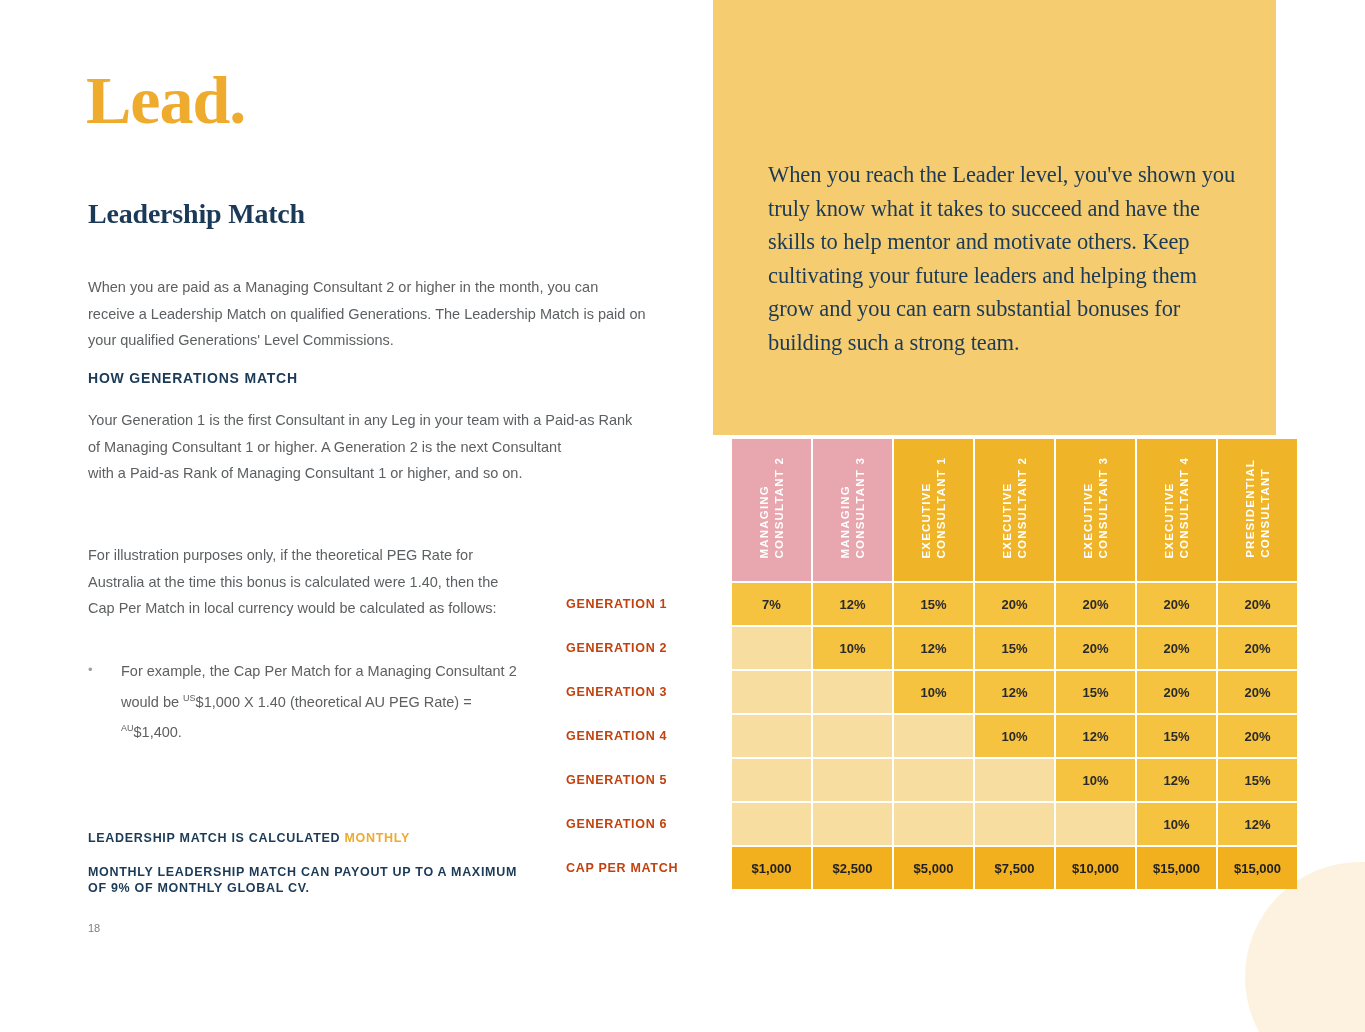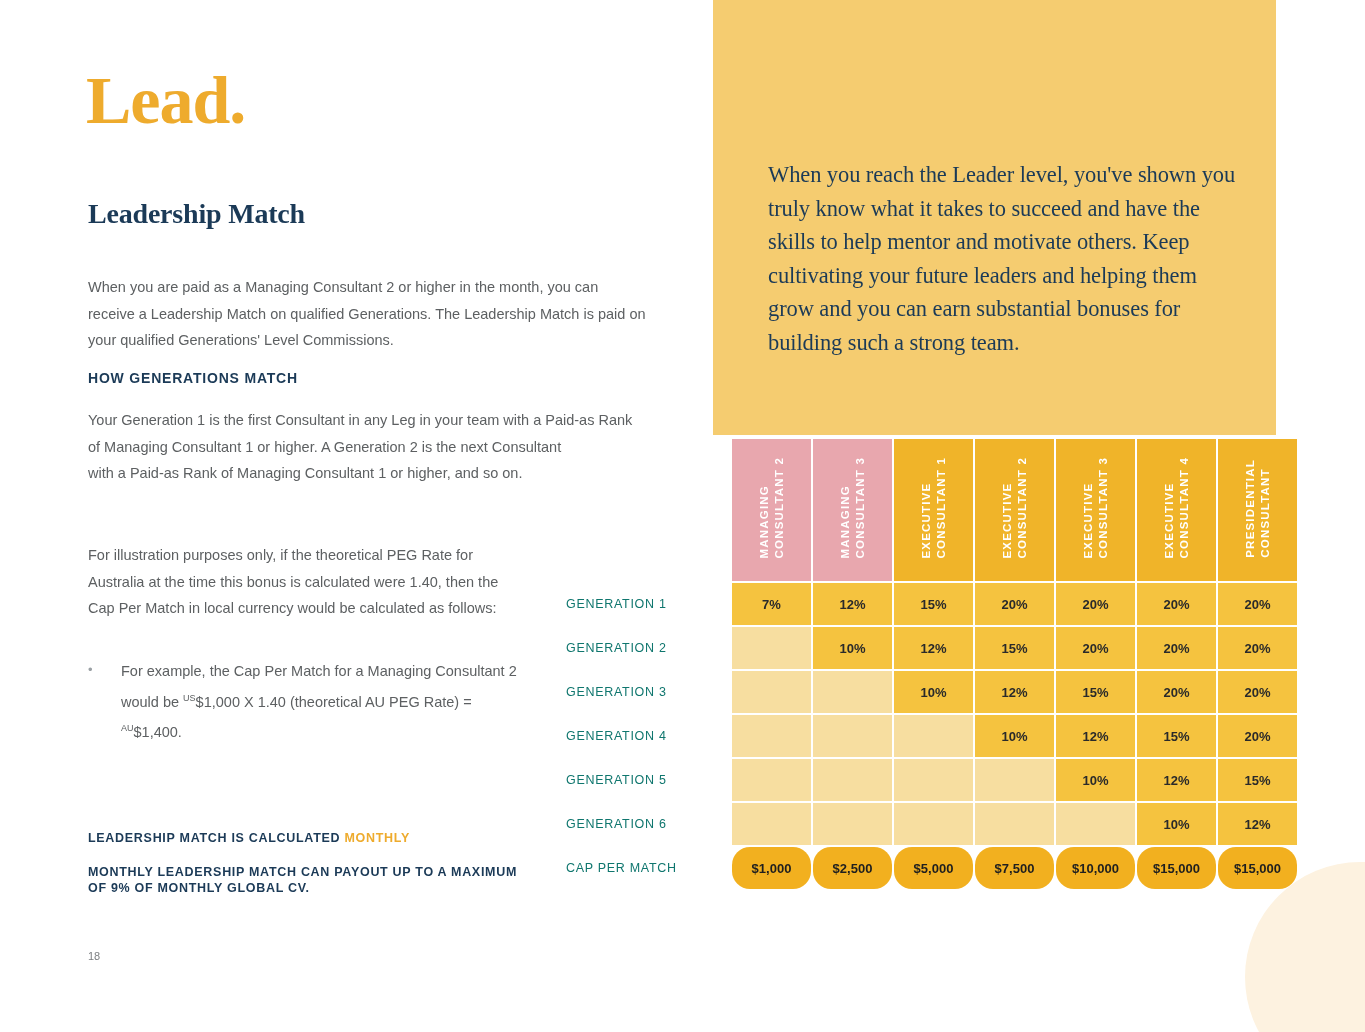--- a/index.html
+++ b/index.html
@@ -137,21 +137,21 @@
     width: 430px;
     font-size: 12.5px;
     font-weight: bold;
     letter-spacing: 0.7px;
     line-height: 16px;
     color: #1b3a57;
   }
   .page-num {
     position: absolute;
     left: 88px;
-    top: 950px;
+    top: 922px;
     font-size: 11px;
     color: #7c7f81;
   }
 
   
   .table-wrap {
     position: absolute;
     left: 564px;
     top: 437px;
   }
@@ -160,23 +160,23 @@
     border-spacing: 2px;
   }
   table.matrix td, table.matrix th {
     padding: 0;
     margin: 0;
   }
   .row-label {
     width: 150px;
     text-align: left;
     font-size: 12.5px;
-    font-weight: normal;
+    font-weight: bold;
     letter-spacing: 0.7px;
-    color: #0f766e;
+    color: #c2410c;
     padding-right: 14px !important;
     background: #ffffff;
     vertical-align: middle;
   }
   .col-head {
     width: 79px;
     height: 142px;
     vertical-align: middle;
     text-align: center;
     color: #ffffff;
@@ -207,21 +207,20 @@
   .c-filled { background: #f5c33f; }
   .c-empty  { background: #f7dea0; color: transparent; }
   .cap-cell {
     background: #f2b01f;
     height: 42px;
     text-align: center;
     vertical-align: middle;
     font-size: 13px;
     font-weight: bold;
     color: #1f1f1f;
-    border-radius: 18px;
   }
 </style>
 </head>
 <body>
 
 <div class="right-panel">
   <div class="intro-text">When you reach the Leader level, you've shown you truly know what it takes to succeed and have the skills to help mentor and motivate others. Keep cultivating your future leaders and helping them grow and you can earn substantial bonuses for building such a strong team.</div>
 </div>
 
 <div class="blob"></div>

